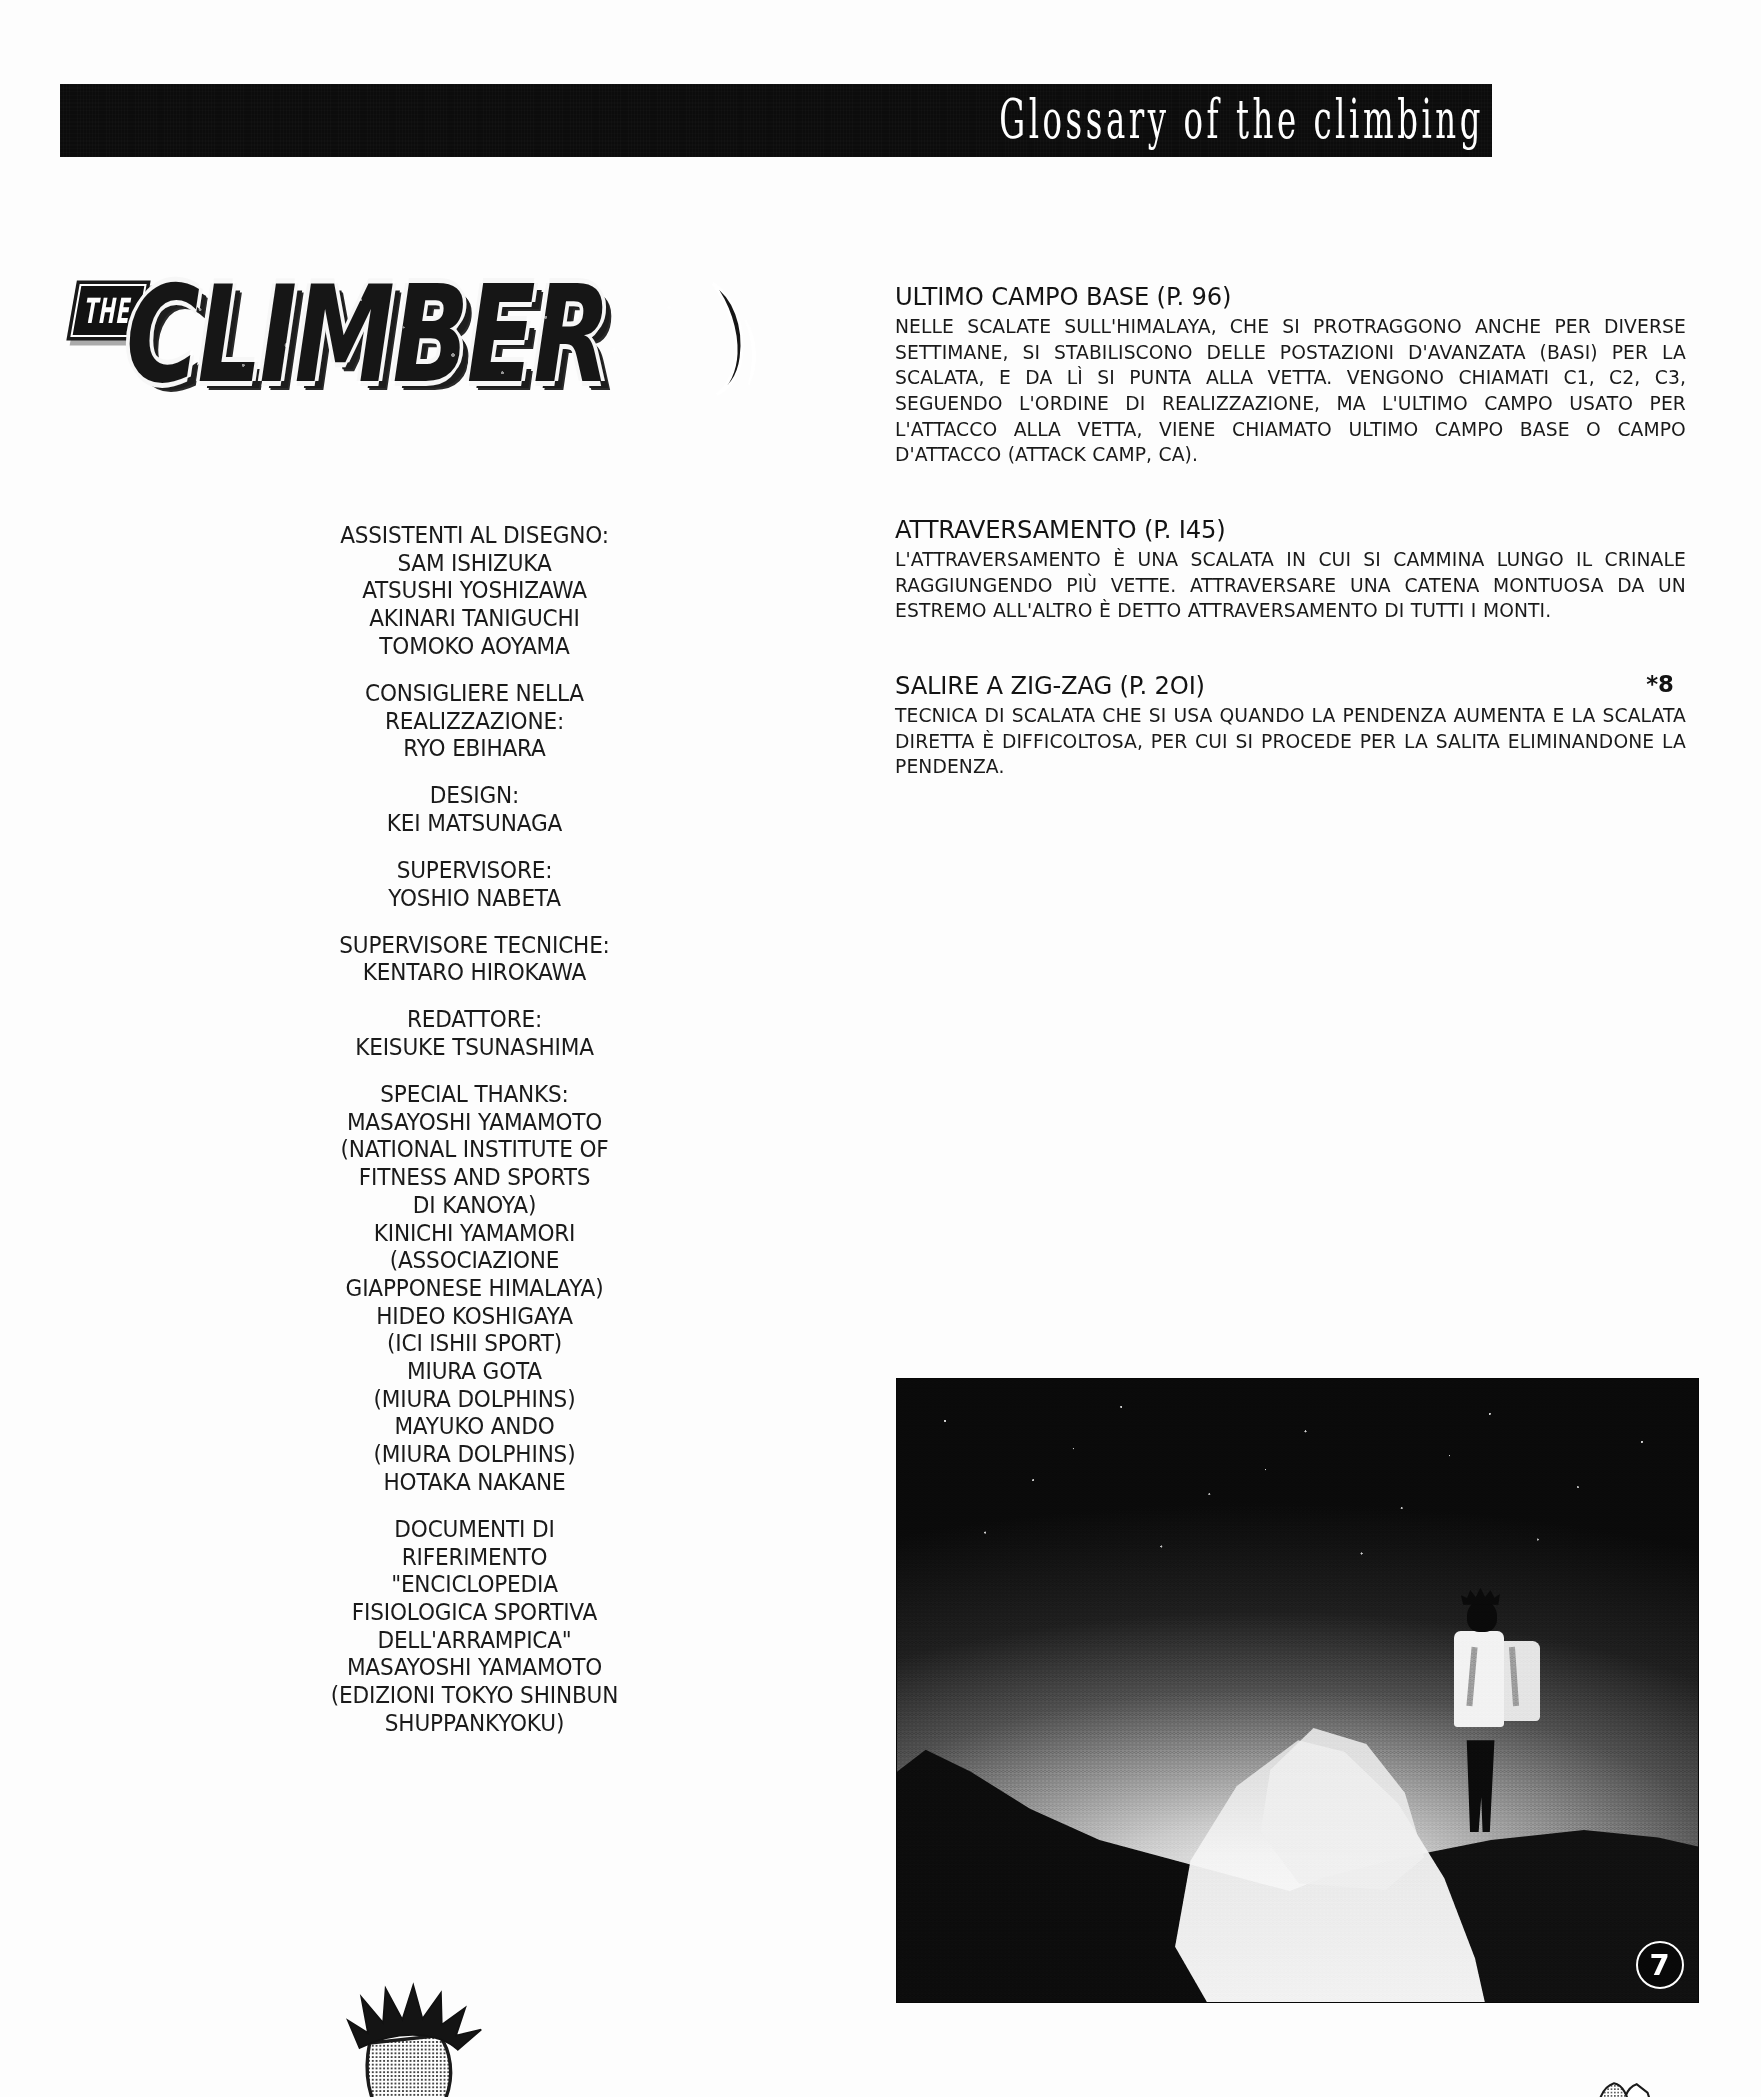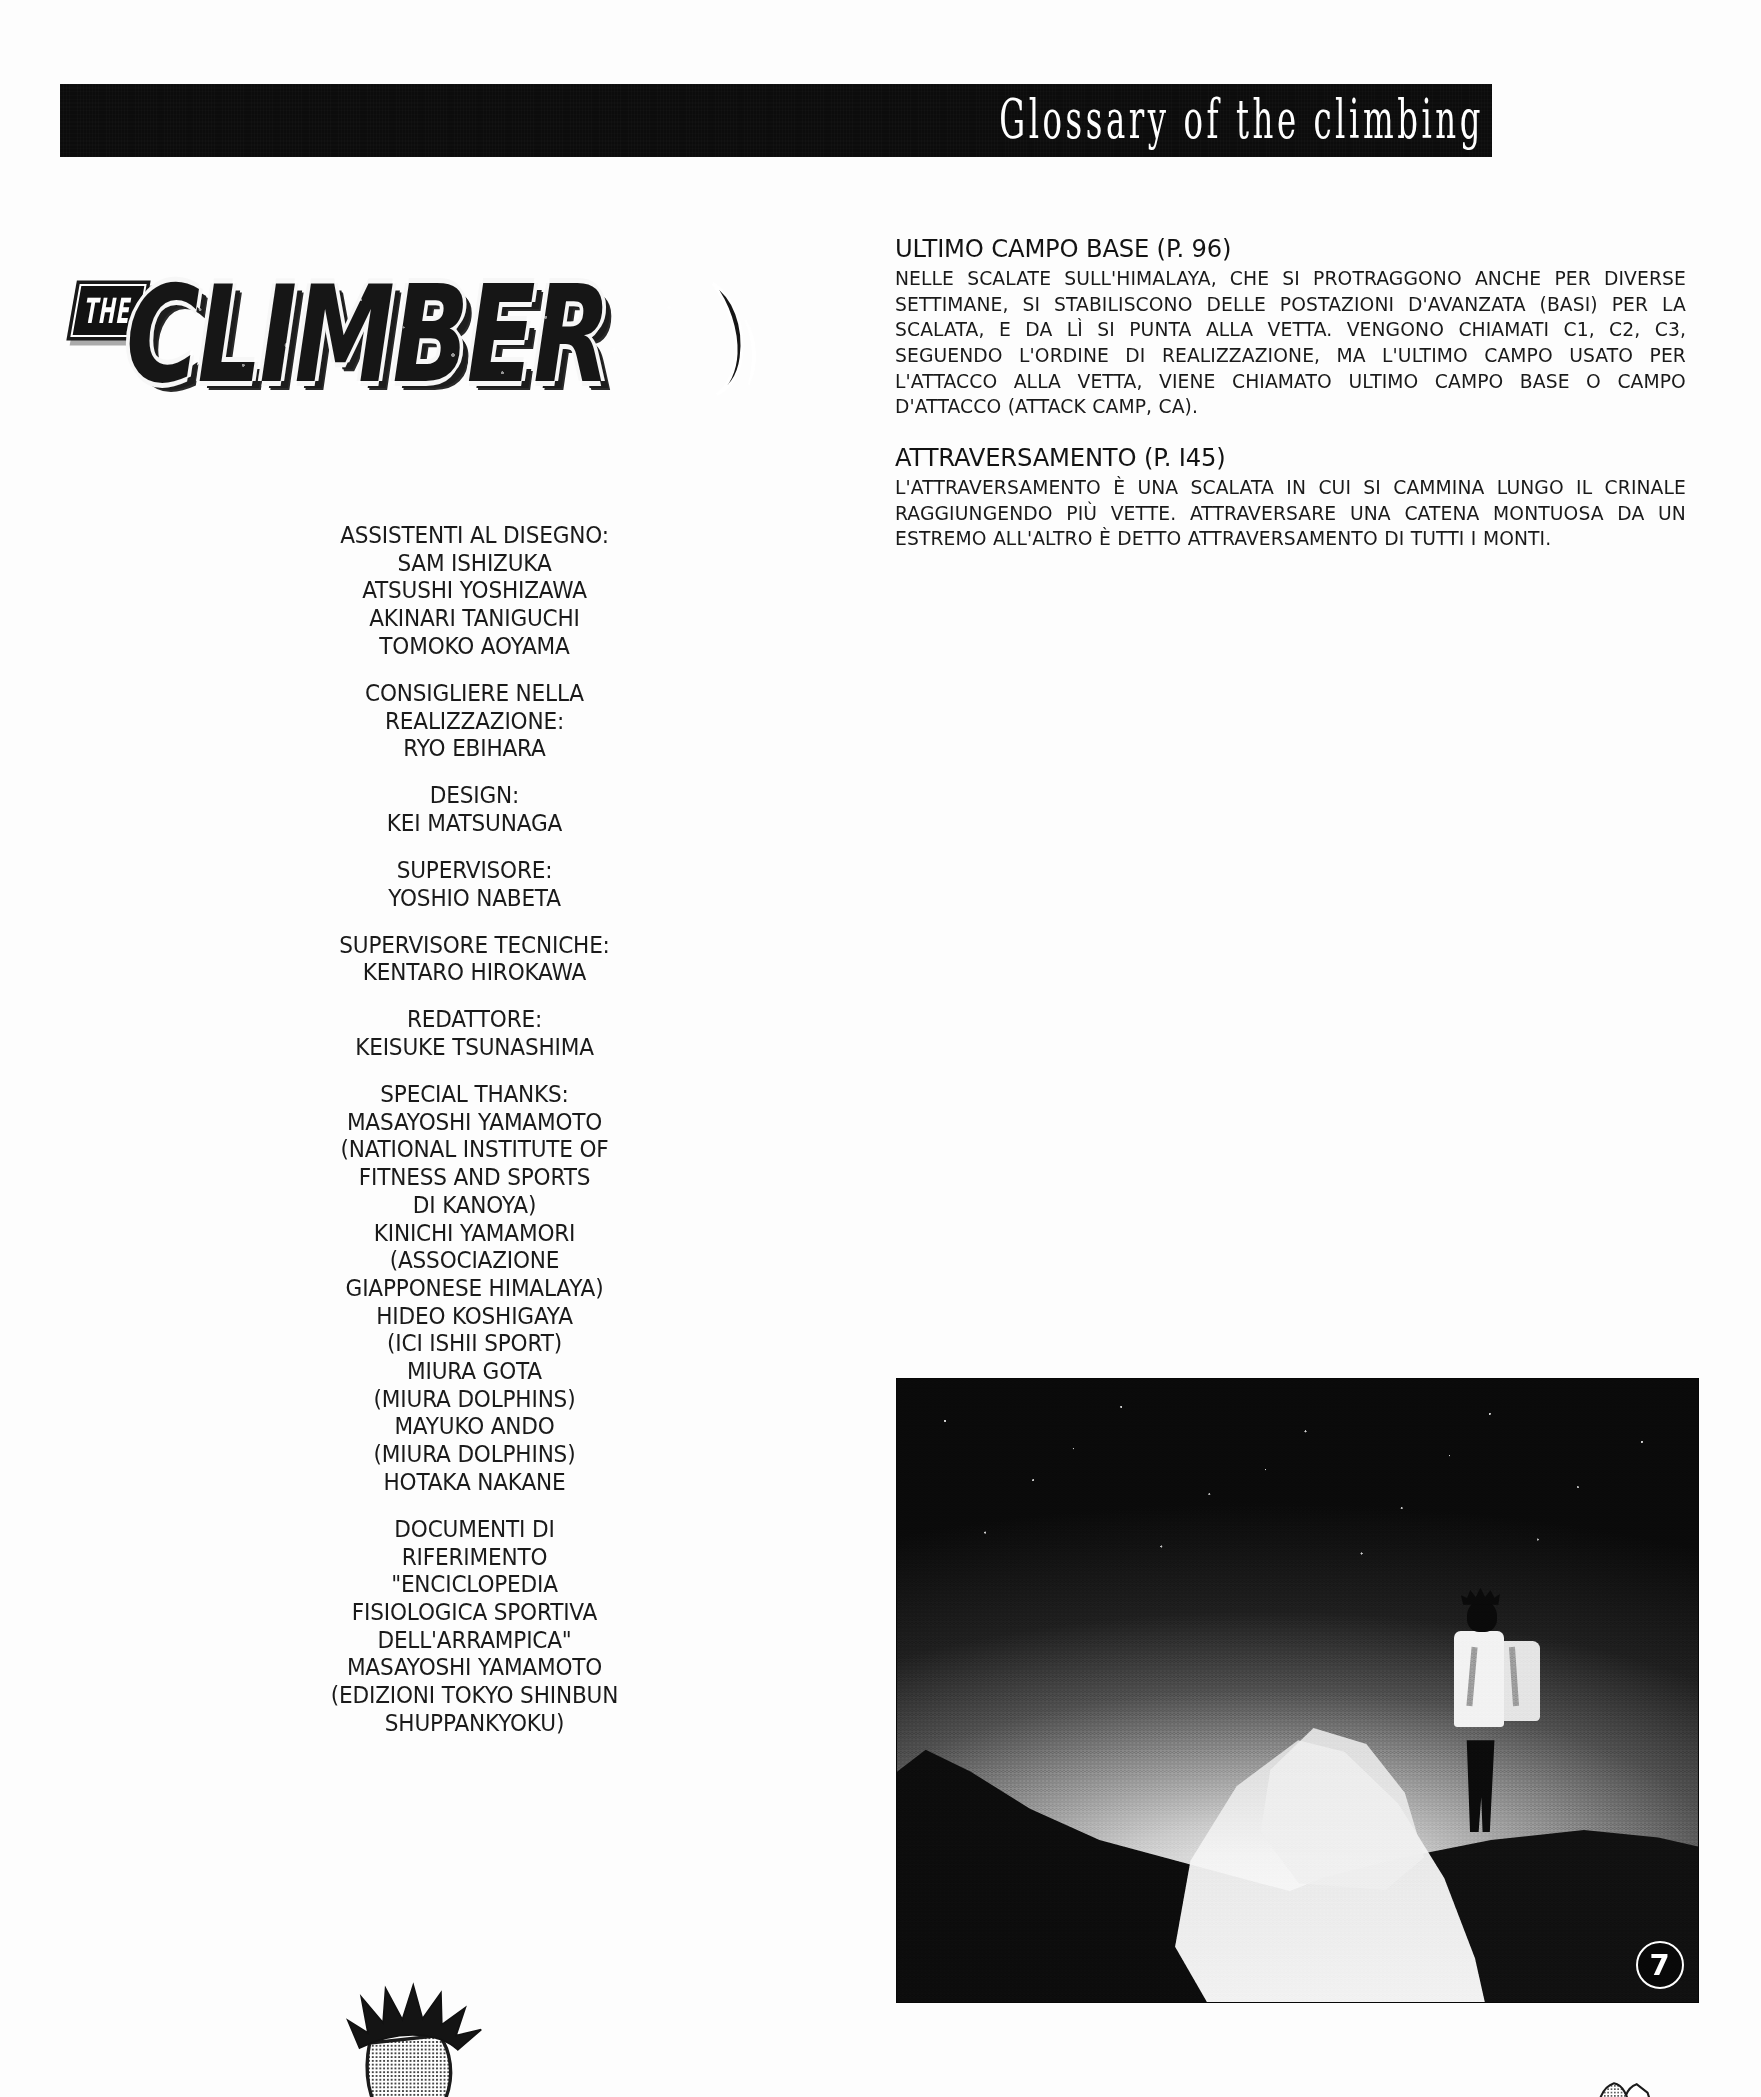--- a/index.html
+++ b/index.html
@@ -154,21 +154,21 @@
   #credits .blk:last-child { margin-bottom: 0; }
   #credits .ln { display: block; white-space: nowrap; }
 
   
   #glossary {
     position: absolute;
     left: 895px;
     top: 235px;
     width: 803px;
   }
-  .entry { margin-bottom: 24px; }
+  .entry { margin-bottom: 24px; margin-top: 48px; }
   .entry:last-child { margin-bottom: 0; }
   .entry-head {
     position: relative;
     font-family: "DejaVu Sans", sans-serif;
     font-size: 25px;
     line-height: 1.08;
     letter-spacing: -0.2px;
     color: #131313;
     transform: scaleX(0.97);
     transform-origin: left top;
@@ -383,20 +383,24 @@
   <div id="glossary">
 
   <div class="entry">
         <div class="entry-head">ULTIMO CAMPO BASE (P. 96)</div>
         <div class="entry-body">NELLE SCALATE SULL'HIMALAYA, CHE SI PROTRAGGONO ANCHE PER DIVERSE SETTIMANE, SI STABILISCONO DELLE POSTAZIONI D'AVANZATA (BASI) PER LA SCALATA, E DA LÌ SI PUNTA ALLA VETTA. VENGONO CHIAMATI C1, C2, C3, SEGUENDO L'ORDINE DI REALIZZAZIONE, MA L'ULTIMO CAMPO USATO PER L'ATTACCO ALLA VETTA, VIENE CHIAMATO ULTIMO CAMPO BASE O CAMPO D'ATTACCO (ATTACK CAMP, CA).</div>
       </div>
       <div class="entry">
         <div class="entry-head">ATTRAVERSAMENTO (P. I45)</div>
         <div class="entry-body">L'ATTRAVERSAMENTO È UNA SCALATA IN CUI SI CAMMINA LUNGO IL CRINALE RAGGIUNGENDO PIÙ VETTE. ATTRAVERSARE UNA CATENA MONTUOSA DA UN ESTREMO ALL'ALTRO È DETTO ATTRAVERSAMENTO DI TUTTI I MONTI.</div>
       </div>
+      <div class="entry">
+        <div class="entry-head">SALIRE A ZIG-ZAG (P. 2OI)<span class="entry-ref">*8</span></div>
+        <div class="entry-body">TECNICA DI SCALATA CHE SI USA QUANDO LA PENDENZA AUMENTA E LA SCALATA DIRETTA È DIFFICOLTOSA, PER CUI SI PROCEDE PER LA SALITA ELIMINANDONE LA PENDENZA.</div>
+      </div>
     </div>
 
   <div id="photo">
     <div id="ph-sky"></div>
     <div id="ph-stars"></div>
     <div id="ph-ridgeL"></div>
     <div id="ph-ridgeR"></div>
     <div id="ph-path"></div>
     <div id="ph-path2"></div>
     <div class="ph-climber" id="ph-cl-pack"></div>

